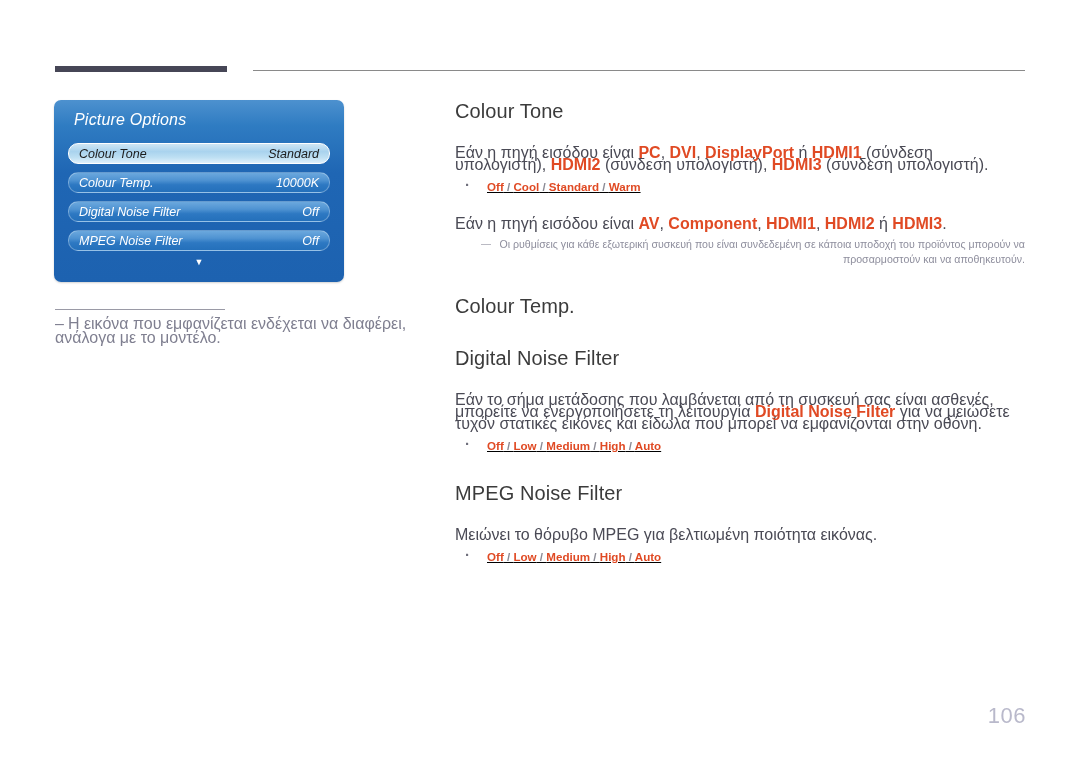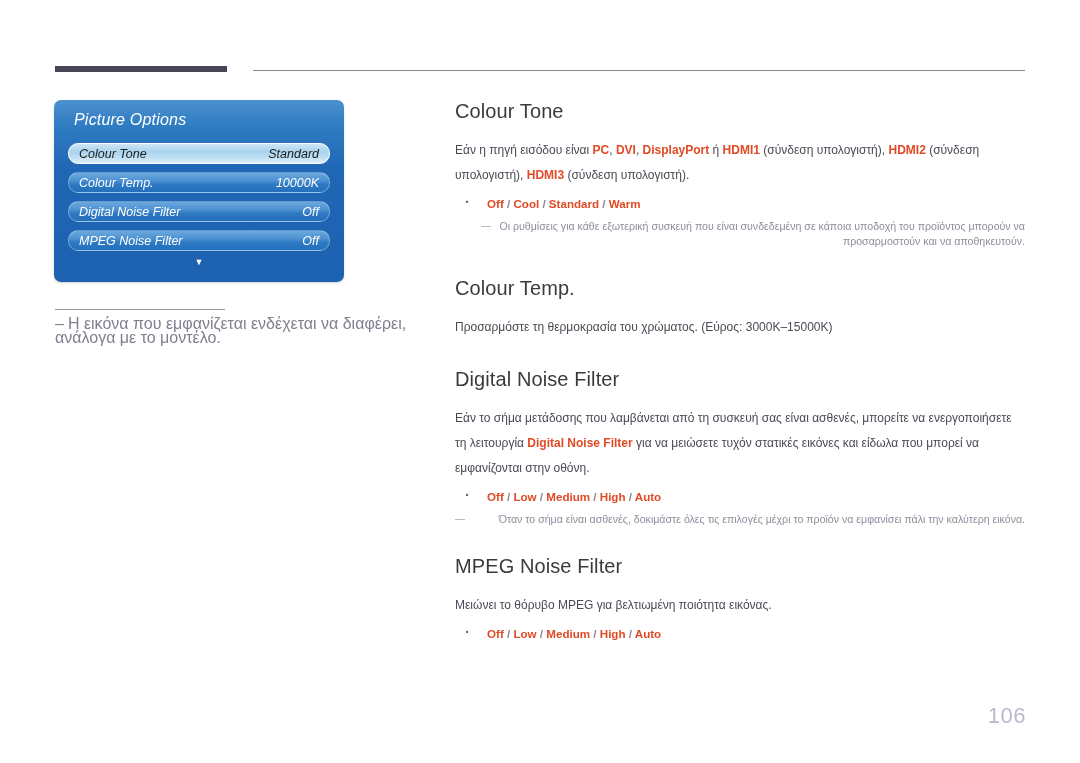--- a/index.html
+++ b/index.html
@@ -133,31 +133,32 @@
     font-size: 20px;
     font-weight: normal;
     color: #3b3b3b;
     letter-spacing: 0.1px;
     line-height: 26px;
   }
   .sec {
     margin-bottom: 18px;
   }
   p.body {
-    margin: 14px 0 0 0;
-    font-size: 12px;
-    line-height: 25px;
+    margin: 23px 0 0 0;
+    font-size: 16px;
+    line-height: 12px;
     color: #4a4a55;
   }
   .hl { color: #e04a24; font-weight: bold; }
 
   ul.opts {
     list-style: none;
     margin: 7px 0 0 0;
     padding: 0 0 0 8px;
+    text-decoration: underline;
   }
   ul.opts li {
     position: relative;
     font-size: 11.6px;
     line-height: 17px;
     color: #8b8b96;
     padding-left: 24px;
     font-weight: bold;
   }
   ul.opts li::before {
@@ -247,37 +248,36 @@
 
   <div class="sec">
     <h2 class="sec-title">Colour Tone</h2>
 
     <p class="body"><span>Εάν η πηγή εισόδου είναι </span><span class="hl">PC</span><span>, </span><span class="hl">DVI</span><span>, </span><span class="hl">DisplayPort</span><span> ή </span><span class="hl">HDMI1</span><span> (σύνδεση υπολογιστή), </span><span class="hl">HDMI2</span><span> (σύνδεση υπολογιστή), </span><span class="hl">HDMI3</span><span> (σύνδεση υπολογιστή).</span></p>
 
     <ul class="opts">
       <li><span class="o">Off</span><span class="sep"> / </span><span class="o">Cool</span><span class="sep"> / </span><span class="o">Standard</span><span class="sep"> / </span><span class="o">Warm</span></li>
     </ul>
 
+    <p class="body"><span>Εάν η πηγή εισόδου είναι </span><span class="hl">AV</span><span>, </span><span class="hl">Component</span><span>, </span><span class="hl">HDMI1</span><span>, </span><span class="hl">HDMI2</span><span> ή </span><span class="hl">HDMI3</span><span>.</span></p>
 
 
     <div class="note indented"><span>Οι ρυθμίσεις για κάθε εξωτερική συσκευή που είναι συνδεδεμένη σε κάποια υποδοχή του προϊόντος μπορούν να προσαρμοστούν και να αποθηκευτούν.</span></div>
   </div>
 
   <div class="sec" style="margin-top:26px;">
     <h2 class="sec-title">Colour Temp.</h2>
-    <p class="body">Προσαρμόστε τη θερμοκρασία του χρώματος. (Εύρος: 3000K–15000K)</p>
   </div>
 
   <div class="sec" style="margin-top:26px;">
     <h2 class="sec-title">Digital Noise Filter</h2>
     <p class="body"><span>Εάν το σήμα μετάδοσης που λαμβάνεται από τη συσκευή σας είναι ασθενές, μπορείτε να ενεργοποιήσετε τη λειτουργία </span><span class="hl">Digital Noise Filter</span><span> για να μειώσετε τυχόν στατικές εικόνες και είδωλα που μπορεί να εμφανίζονται στην οθόνη.</span></p>
     <ul class="opts">
       <li><span class="o">Off</span><span class="sep"> / </span><span class="o">Low</span><span class="sep"> / </span><span class="o">Medium</span><span class="sep"> / </span><span class="o">High</span><span class="sep"> / </span><span class="o">Auto</span></li>
     </ul>
-    <div class="note" style="padding-left:14px;"><span>Όταν το σήμα είναι ασθενές, δοκιμάστε όλες τις επιλογές μέχρι το προϊόν να εμφανίσει πάλι την καλύτερη εικόνα.</span></div>
   </div>
 
   <div class="sec" style="margin-top:26px;">
     <h2 class="sec-title">MPEG Noise Filter</h2>
     <p class="body">Μειώνει το θόρυβο MPEG για βελτιωμένη ποιότητα εικόνας.</p>
     <ul class="opts">
       <li><span class="o">Off</span><span class="sep"> / </span><span class="o">Low</span><span class="sep"> / </span><span class="o">Medium</span><span class="sep"> / </span><span class="o">High</span><span class="sep"> / </span><span class="o">Auto</span></li>
     </ul>
   </div>
 

